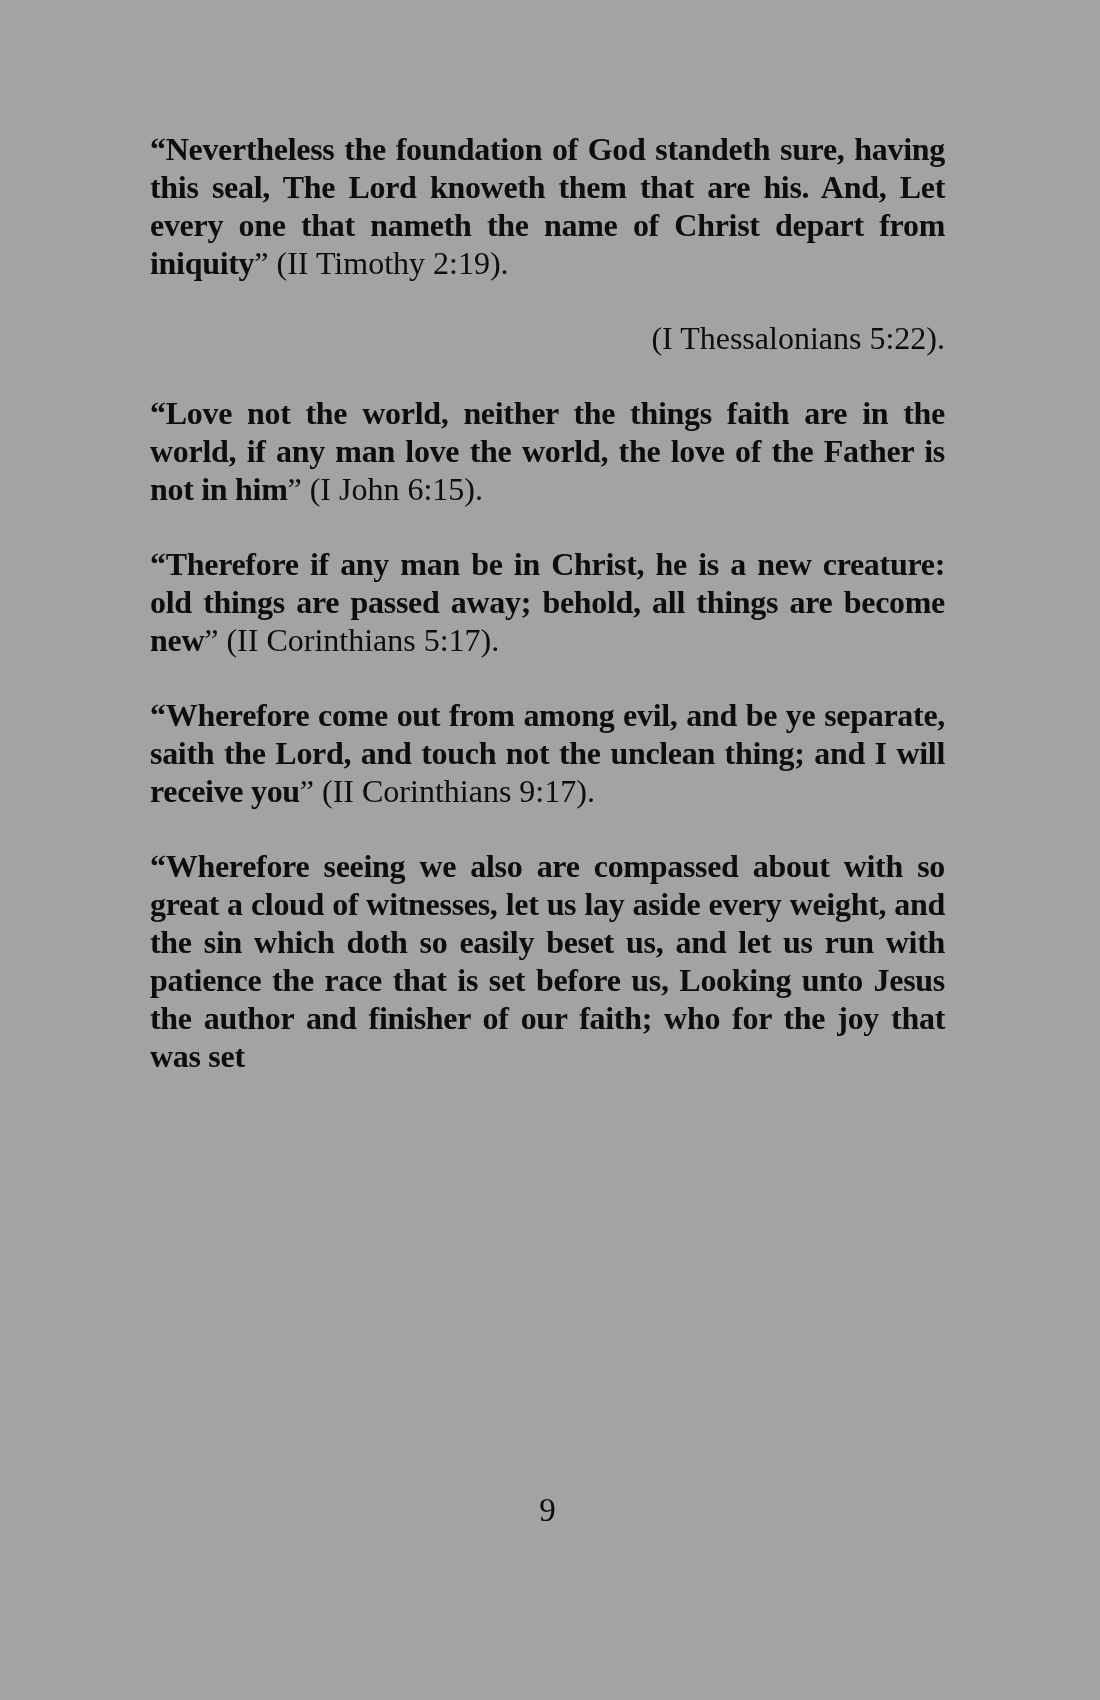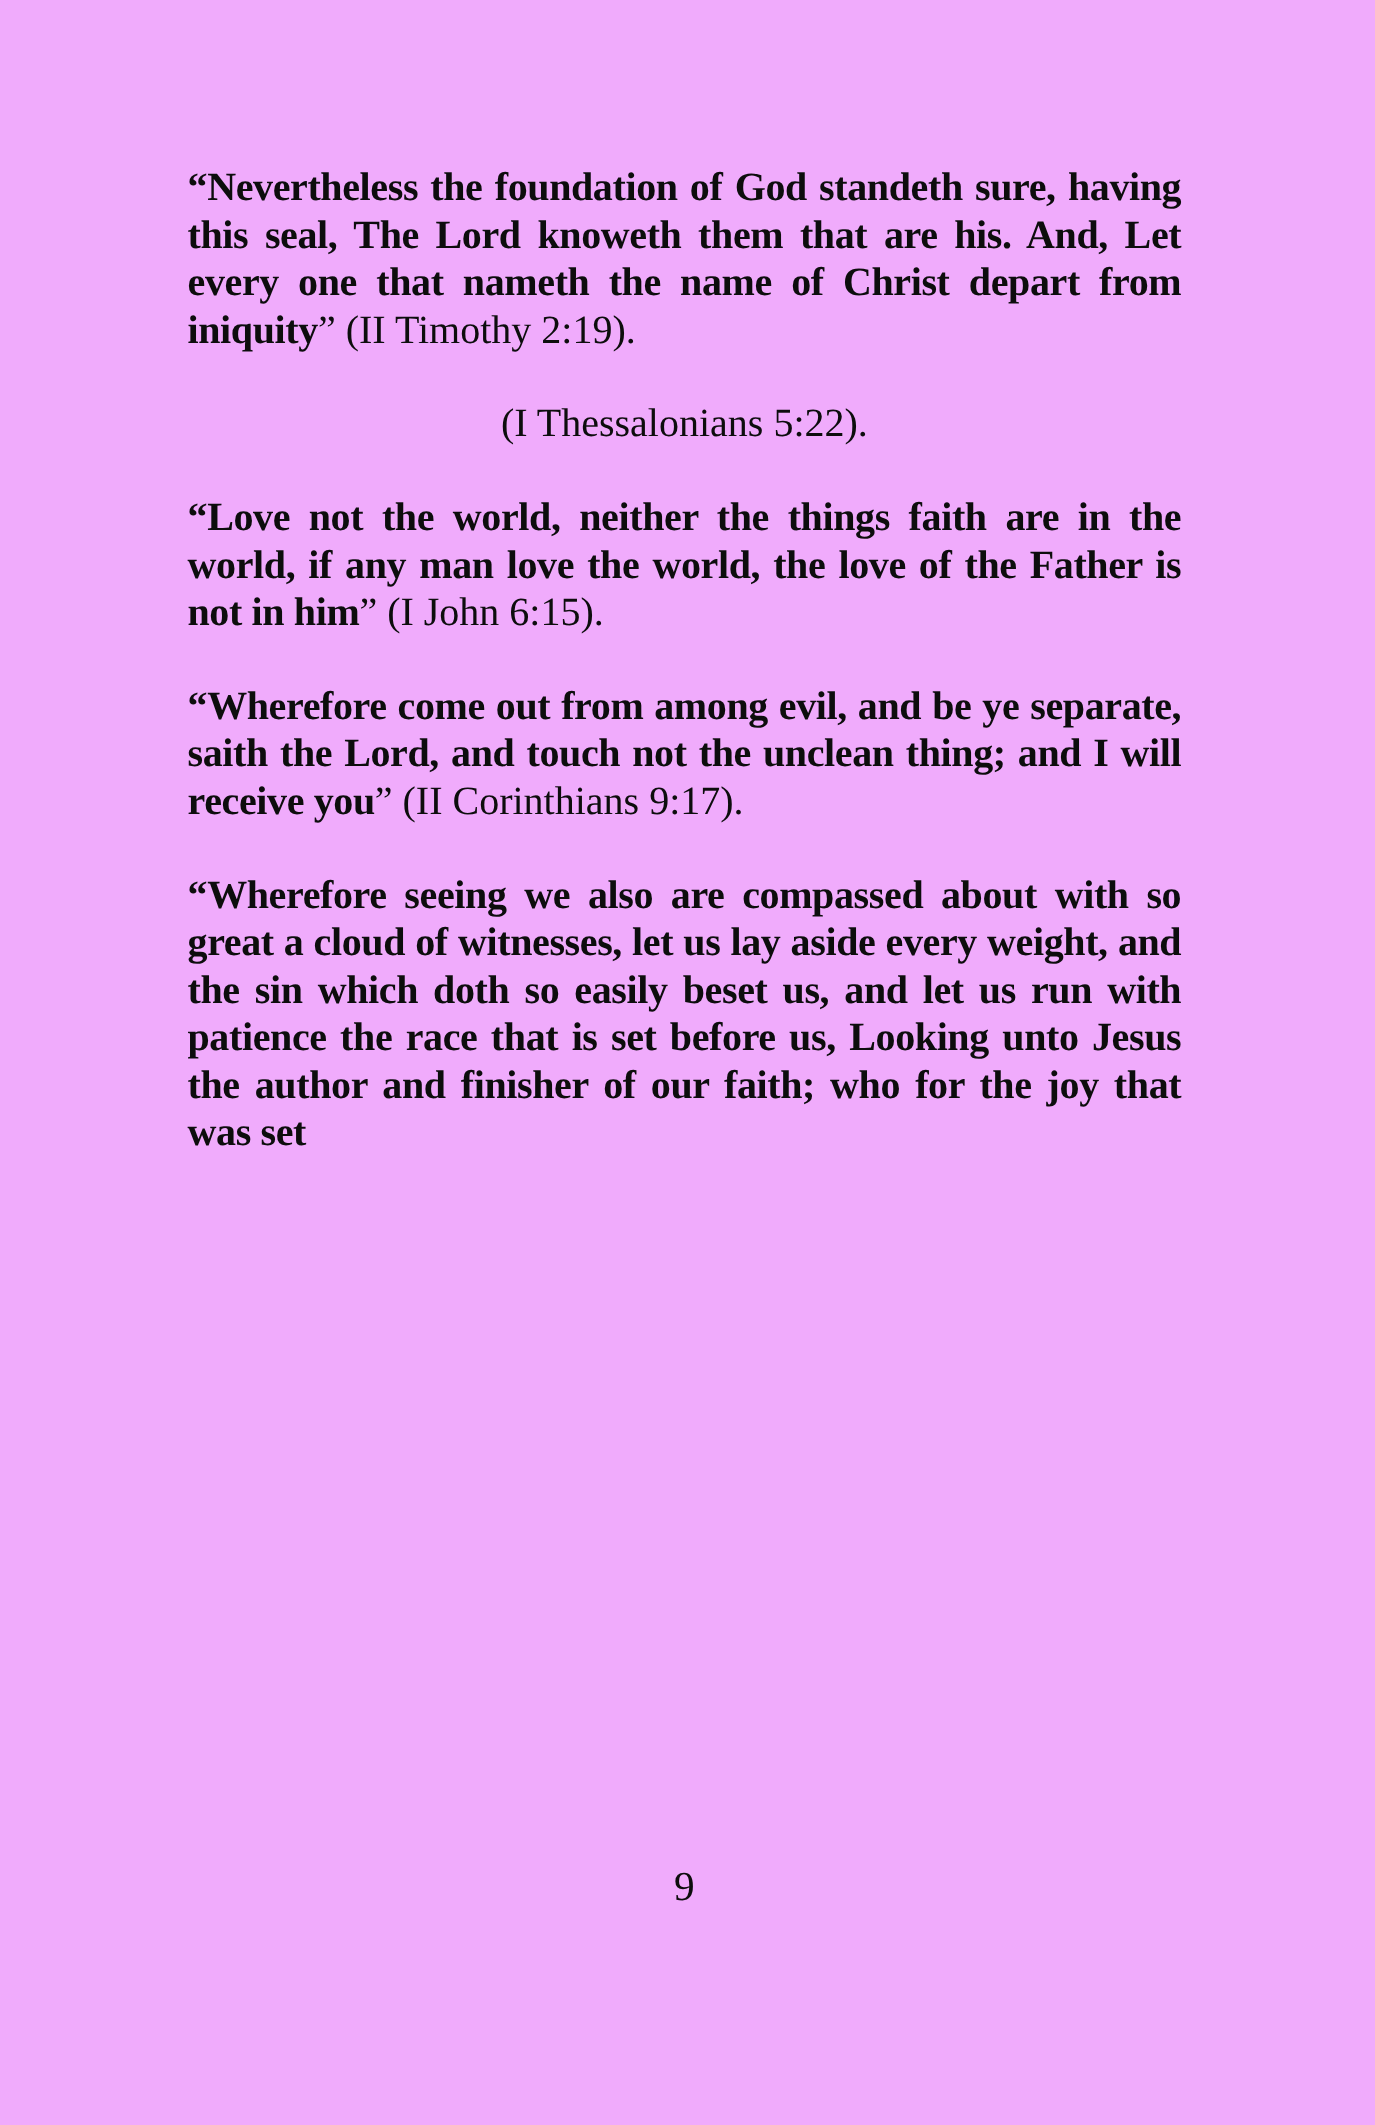--- a/index.html
+++ b/index.html
@@ -4,21 +4,21 @@
 <style>
   html, body {
     margin: 0;
     padding: 0;
     background: #ffffff;
   }
   .page {
     position: relative;
     width: 1100px;
     height: 1700px;
-    background: #f0abfc;
+    background: #a3a3a3;
     overflow: hidden;
     font-family: "Liberation Serif", serif;
     color: #0d0d0d;
   }
   .text-block {
     position: absolute;
     left: 150px;
     top: 130px;
     width: 795px;
   }
@@ -31,21 +31,21 @@
   }
   .quote {
     font-weight: 700;
     letter-spacing: -0.3px;
   }
   .citation {
     font-weight: 400;
   }
   .citation-block {
     display: block;
-    text-align: center;
+    text-align: right;
   }
   .footer {
     position: absolute;
     left: 150px;
     top: 1492px;
     width: 795px;
     text-align: center;
     font-size: 33px;
     font-weight: 400;
   }
@@ -55,20 +55,21 @@
 
 <div class="page">
   <div class="text-block">
 
     <p class="para"><span class="quote">“Nevertheless the foundation of God standeth sure, having this seal, The Lord knoweth them that are his. And, Let every one that nameth the name of Christ depart from iniquity</span><span class="citation">” (II Timothy 2:19).</span></p>
 
     <p class="para"><span class="citation citation-block">(I Thessalonians 5:22).</span></p>
 
     <p class="para"><span class="quote">“Love not the world, neither the things faith are in the world, if any man love the world, the love of the Father is not in him</span><span class="citation">” (I John 6:15).</span></p>
 
+    <p class="para"><span class="quote">“Therefore if any man be in Christ, he is a new creature: old things are passed away; behold, all things are become new</span><span class="citation">” (II Corinthians 5:17).</span></p>
 
     <p class="para"><span class="quote">“Wherefore come out from among evil, and be ye separate, saith the Lord, and touch not the unclean thing; and I will receive you</span><span class="citation">” (II Corinthians 9:17).</span></p>
 
 
     <p class="para"><span class="quote">“Wherefore seeing we also are compassed about with so great a cloud of witnesses, let us lay aside every weight, and the sin which doth so easily beset us, and let us run with patience the race that is set before us, Looking unto Jesus the author and finisher of our faith; who for the joy that was set</span><span class="citation"></span></p>
 
   </div>
 
   <div class="footer">9</div>
 </div>

